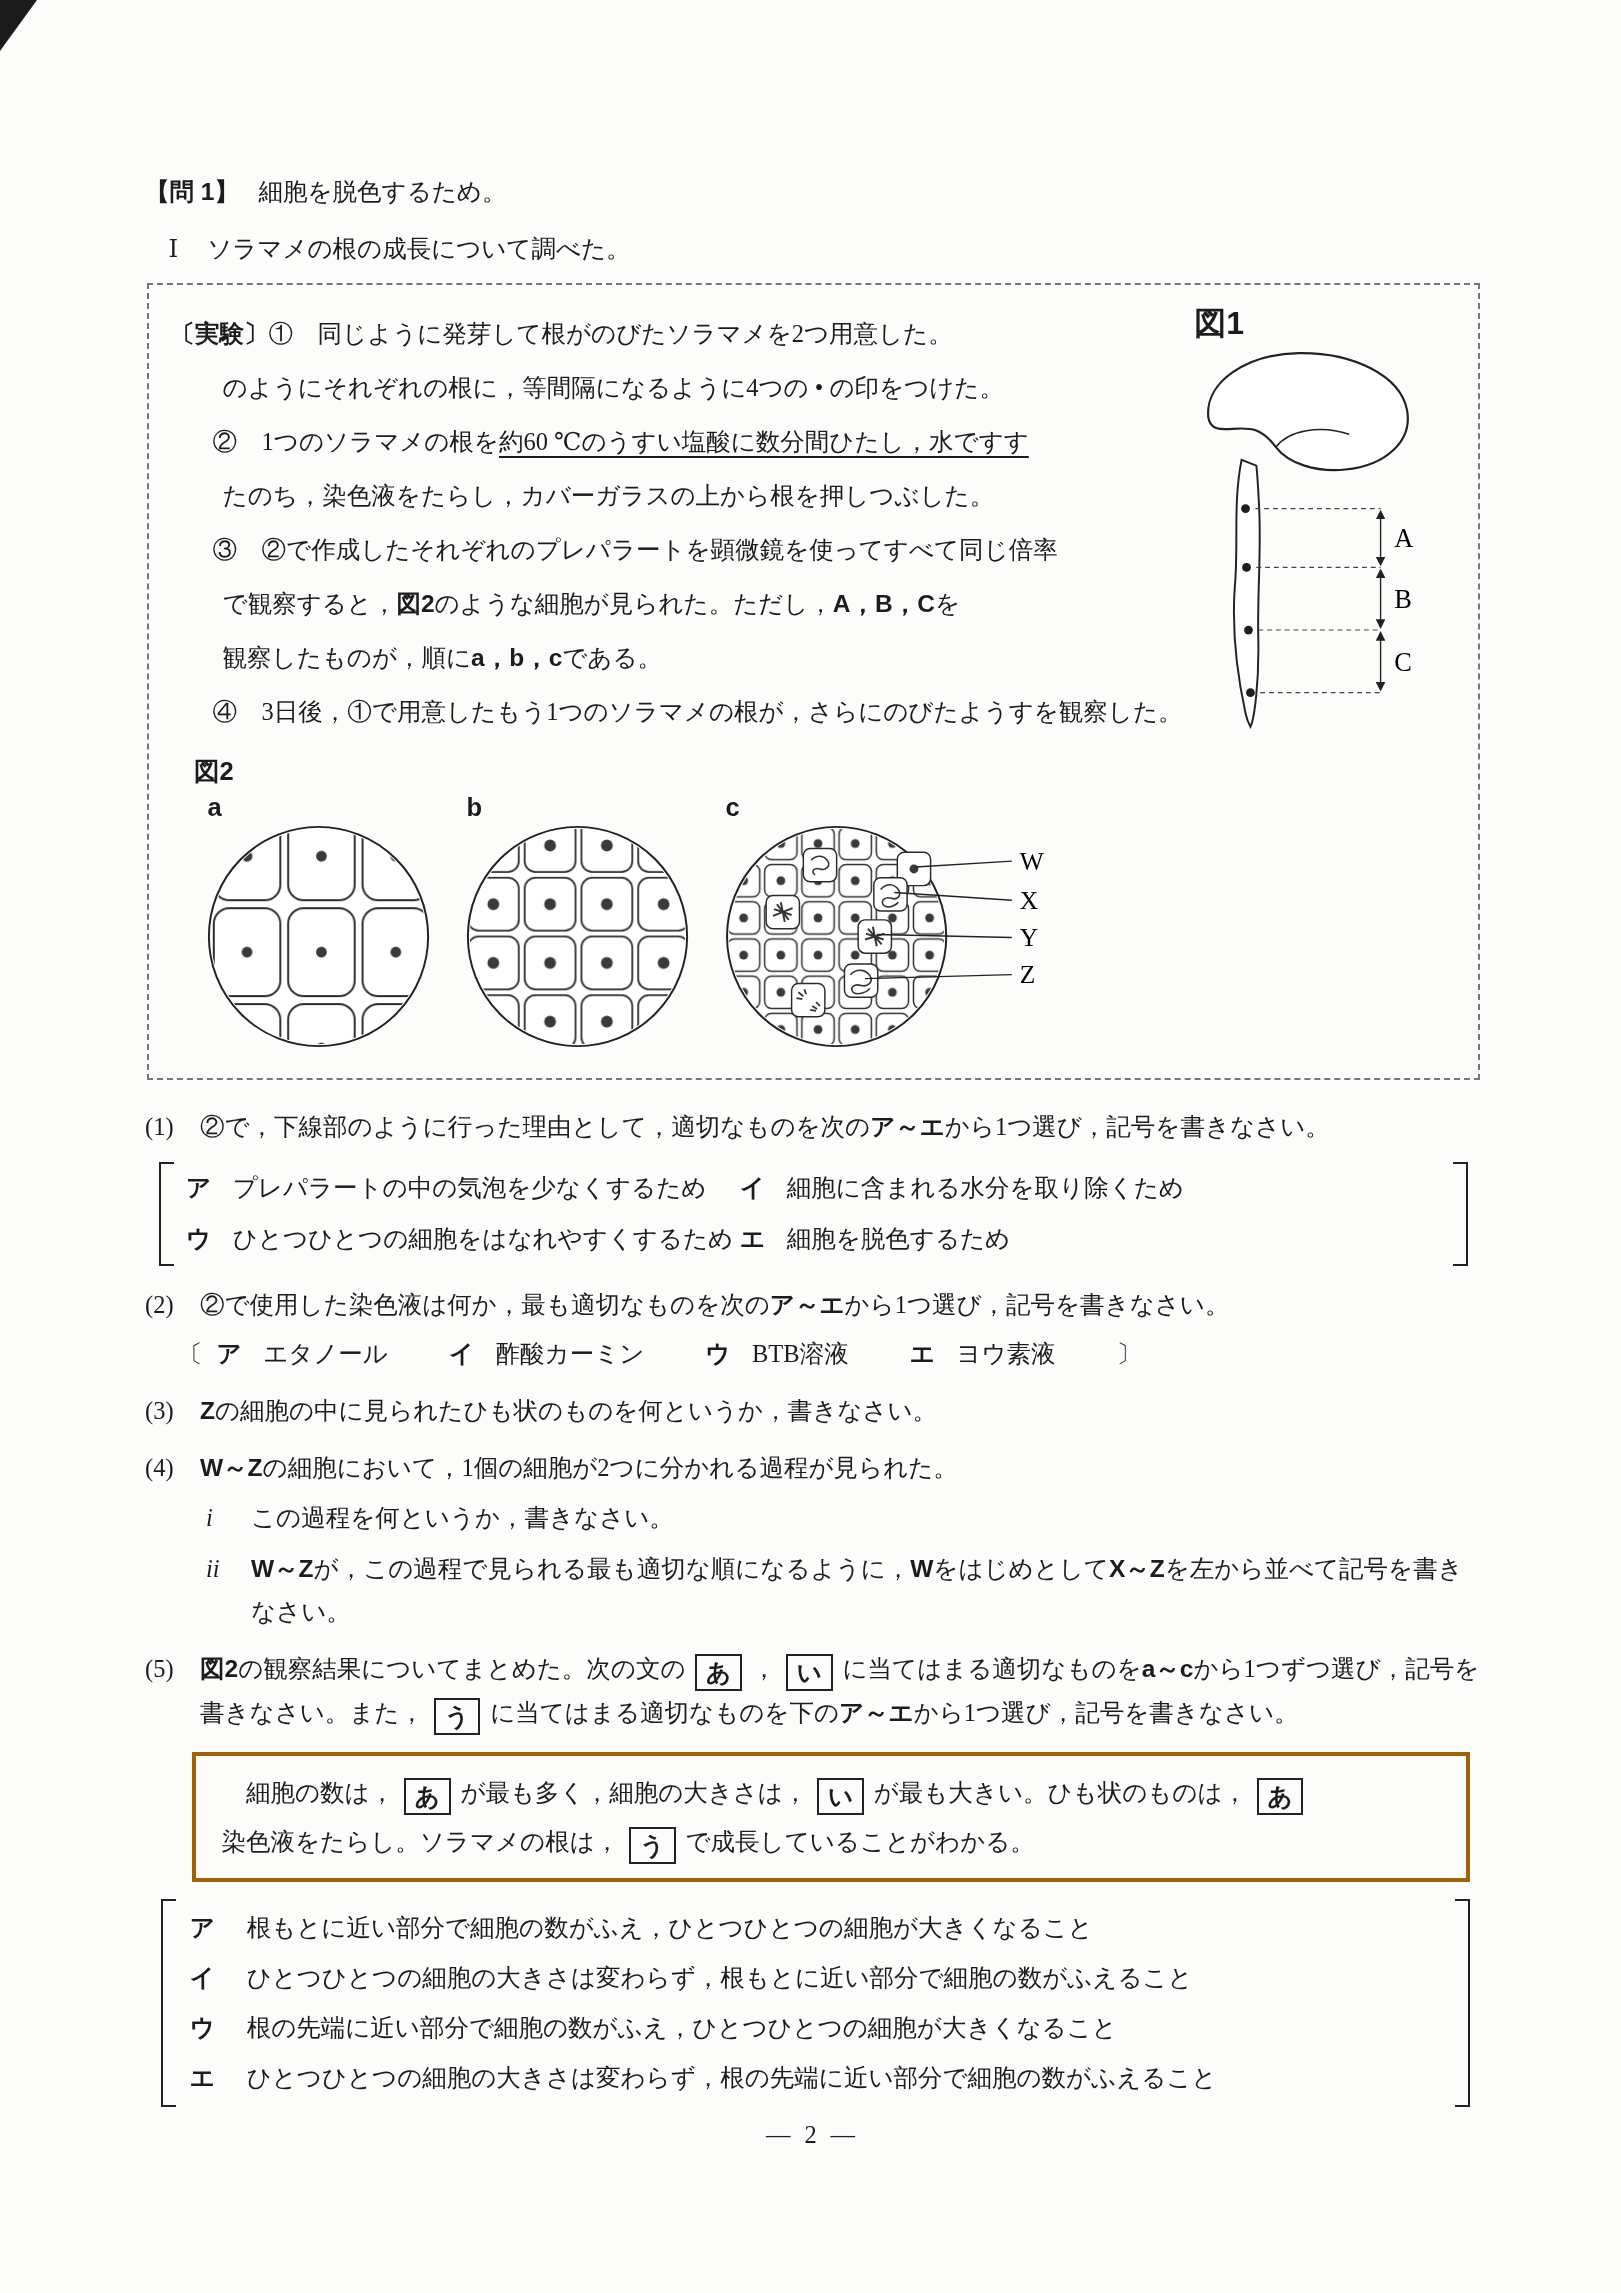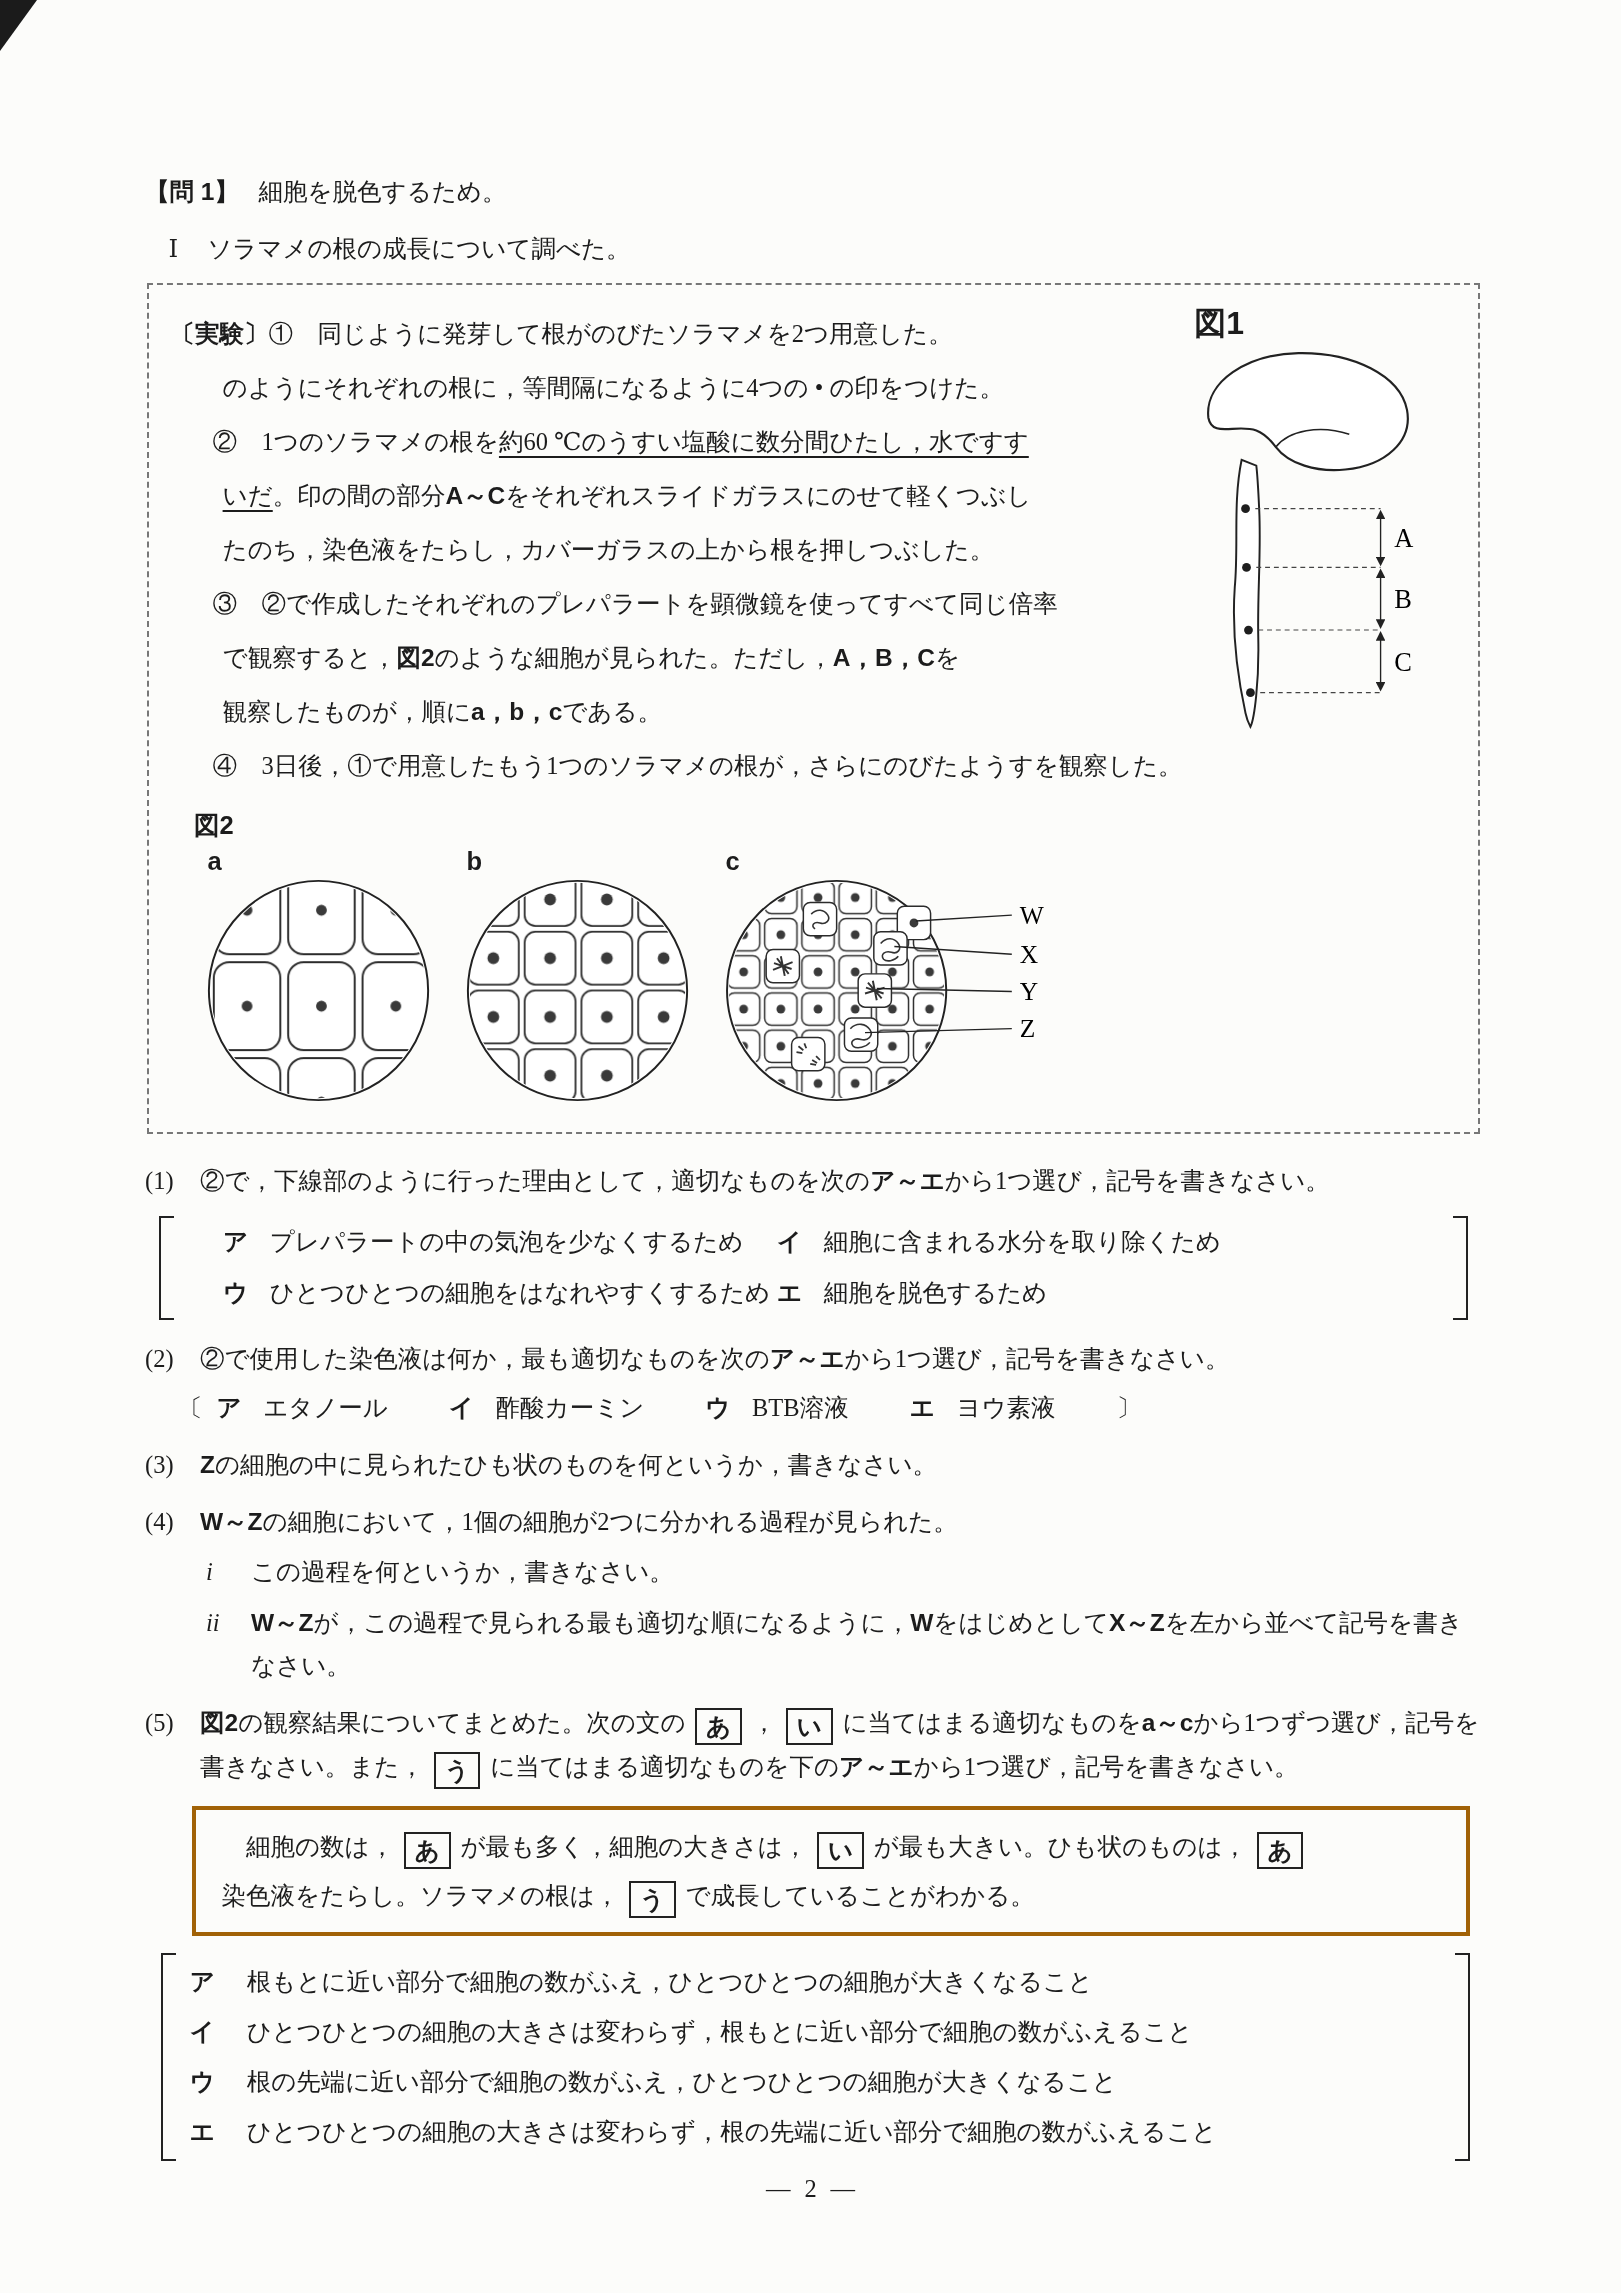--- a/index.html
+++ b/index.html
@@ -49,21 +49,21 @@
   .q-text { flex: 1; }
   .sub-line { display: flex; margin: 7.8px 0 0 61px; line-height: 43px; }
   .sub-num  { flex: none; width: 45px; font-style: italic; }
 
   .bracket-box { position: relative; margin: 9.8px 11.8px 0 13.7px; padding: 7.8px 31px 9.8px 27.4px; }
   .bracket-box::before { content: ""; position: absolute; left: 0; top: 3.9px; bottom: 3.9px;
     width: 13.7px; border: 2px solid #222; border-right: none; }
   .bracket-box::after  { content: ""; position: absolute; right: 0; top: 3.9px; bottom: 3.9px;
     width: 13.7px; border: 2px solid #222; border-left: none; }
 
-  .opt-grid { display: grid; grid-template-columns: 554px 1fr; row-gap: 7.8px; line-height: 43px; margin-left: 37px; }
+  .opt-grid { display: grid; grid-template-columns: 554px 1fr; row-gap: 7.8px; line-height: 43px; }
   .opt-letter { margin-right: 21.6px; }
 
   .q2-opts { margin: 5.9px 0 0 19.6px; line-height: 43px; display: flex; align-items: baseline; }
   .q2-item { margin-right: 61px; white-space: nowrap; }
   .q2-bracket { margin: 0 13.7px; }
 
   .summary-box { border: 4px solid #a16207; margin: 17.6px 9.8px 0 47px; padding: 11.8px 25.5px;
     line-height: 49px; }
   .sum-line { white-space: nowrap; }
 
@@ -134,21 +134,20 @@
         </g>
         <text x="220" y="207" font-size="27">A</text>
         <text x="220" y="270" font-size="27">B</text>
         <text x="220" y="334" font-size="27">C</text>
       </svg>
     </div>
 
     <div class="exp-line"><span class="gb">〔実験〕</span><span>①　同じように発芽して根がのびたソラマメを2つ用意した。</span></div>
     <div class="exp-line ind-cont"><span>のようにそれぞれの根に，等間隔になるように4つの • の印をつけた。</span></div>
     <div class="exp-line ind-step"><span>②　1つのソラマメの根を</span><span class="u">約60 ℃のうすい塩酸に数分間ひたし，水ですす</span></div>
-    <div class="exp-line ind-cont"><span class="u">いだ</span><span>。印の間の部分</span><span class="gb">A～C</span><span>をそれぞれスライドガラスにのせて軽くつぶし</span></div>
     <div class="exp-line ind-cont"><span>たのち，染色液をたらし，カバーガラスの上から根を押しつぶした。</span></div>
     <div class="exp-line ind-step"><span>③　②で作成したそれぞれのプレパラートを顕微鏡を使ってすべて同じ倍率</span></div>
     <div class="exp-line ind-cont"><span>で観察すると，</span><span class="gb">図2</span><span>のような細胞が見られた。ただし，</span><span class="gb">A，B，C</span><span>を</span></div>
     <div class="exp-line ind-cont"><span>観察したものが，順に</span><span class="gb">a，b，c</span><span>である。</span></div>
     <div class="exp-line ind-step"><span>④　3日後，①で用意したもう1つのソラマメの根が，さらにのびたようすを観察した。</span></div>
 
     <div class="fig2-caption">図2</div>
     <div class="fig2-row">
 
       <div class="panel">

